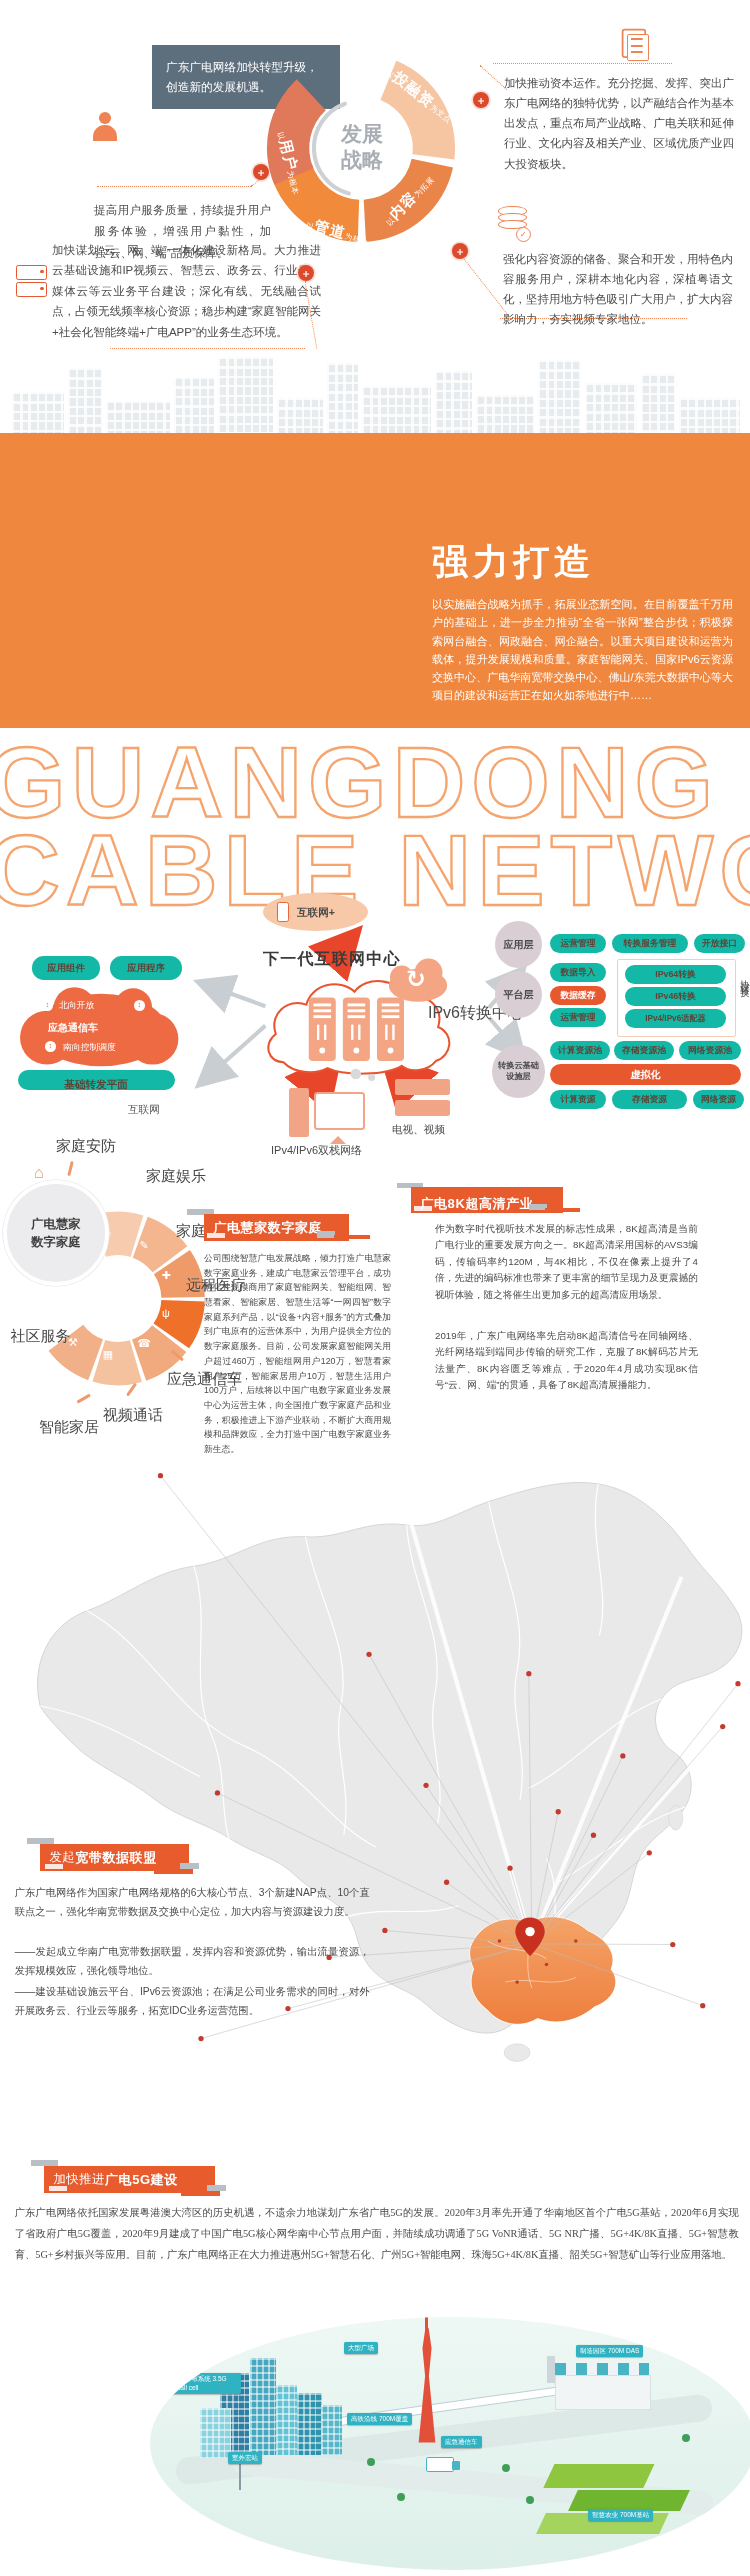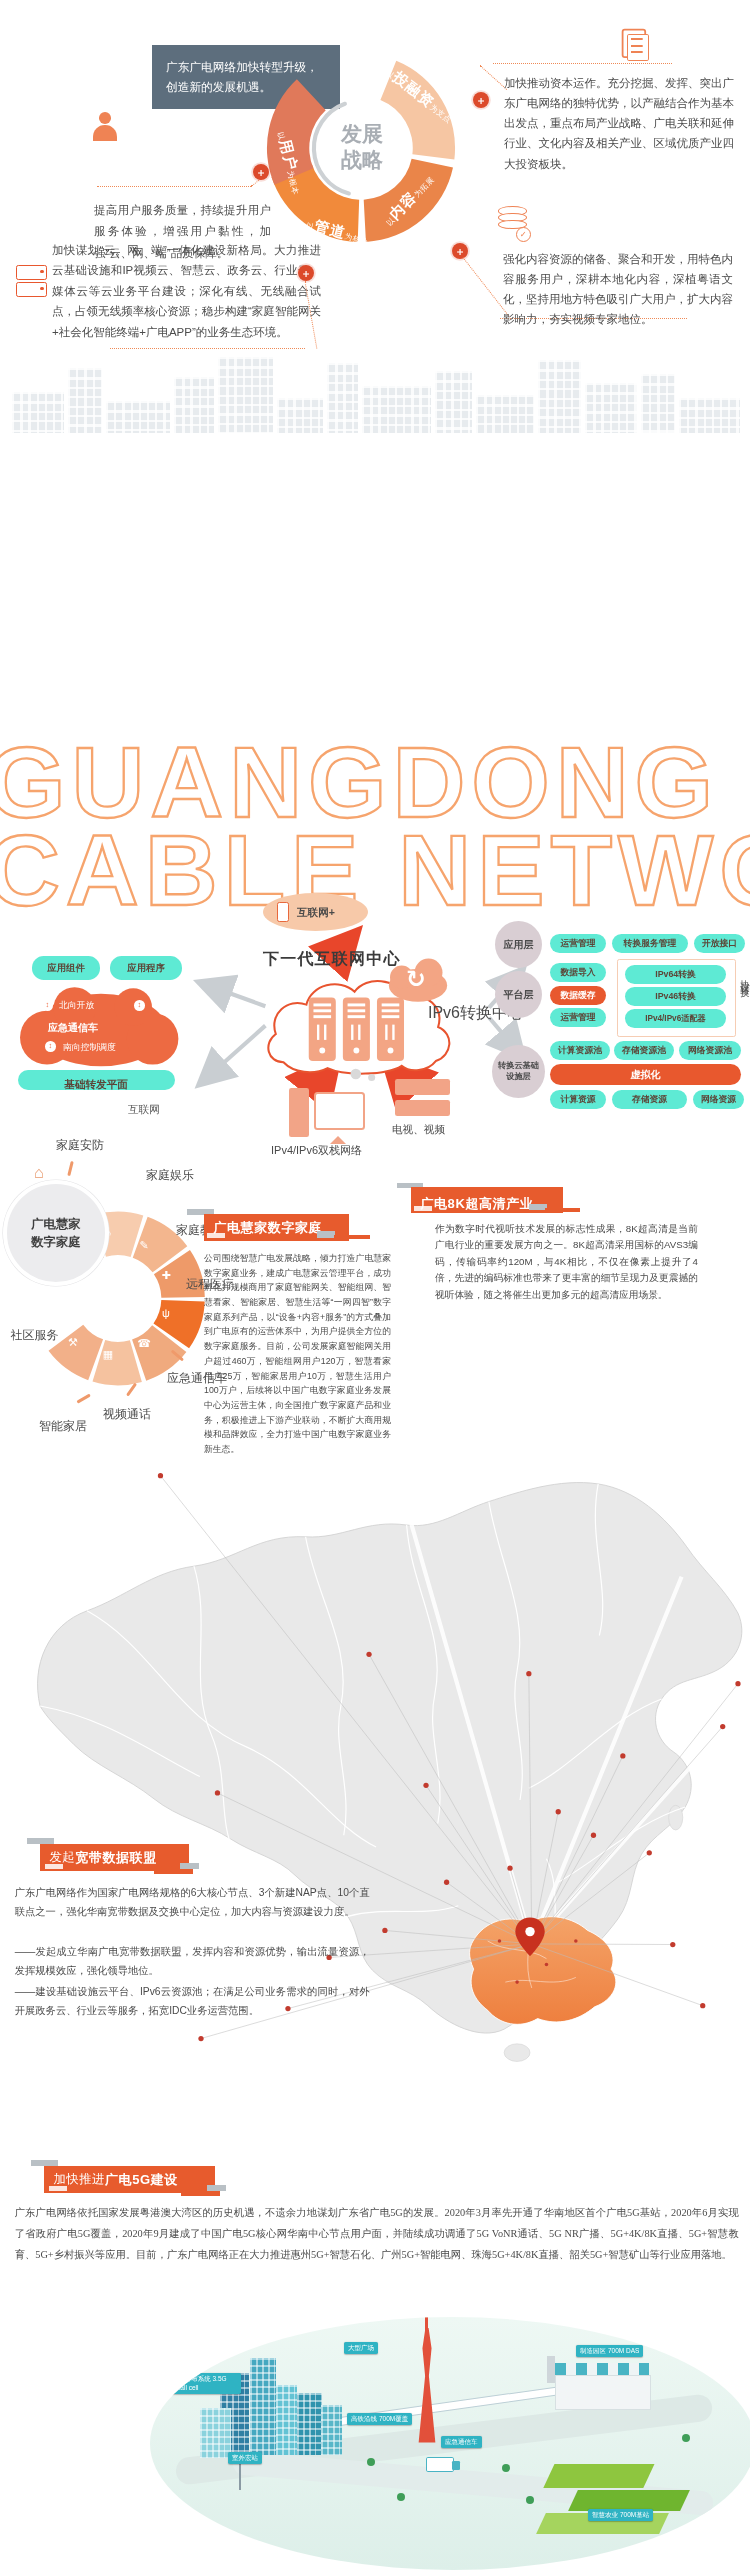--- a/index.html
+++ b/index.html
@@ -28,41 +28,41 @@
     box-shadow:-4.1px -4.1px 0 -0.6px #fff,-4.1px -4.1px 0 1.2px #ef8354;
     background-image:repeating-linear-gradient(#ef8354 0 2.3px,transparent 2.3px 6.5px);background-size:11.7px 17.6px;background-position:2.9px 2.9px;background-repeat:no-repeat;}
   .dbwrap{width:30.5px;height:30.5px;}
   .db{width:27px;height:7.6px;border:1.8px solid #ef8354;border-radius:50%;background:#fff;margin-top:-2.9px;}
   .dbcheck{position:absolute;right:-2.3px;bottom:-2.3px;width:13px;height:13px;border:1.8px solid #ef8354;border-radius:50%;
     background:#fff;color:#ef8354;font-size:8.2px;font-weight:bold;text-align:center;line-height:13px;}
   .server{width:30.5px;height:35px;}
   .server>div{width:29px;height:13px;border:1.8px solid #e8572e;border-radius:2.3px;background:#fff;margin-bottom:2.3px;position:relative;}
   .server>div:after{content:"";position:absolute;right:2.9px;top:3.5px;width:3.5px;height:3.5px;border-radius:50%;background:#e8572e;}
   
-  .pill{background:#5eead4;border-radius:10.6px;color:#5c4638;font-weight:bold;text-align:center;font-size:8.8px;}
+  .pill{background:#14b8a6;border-radius:10.6px;color:#5c4638;font-weight:bold;text-align:center;font-size:8.8px;}
   .pill.dark{background:#e8582e;color:#fff;}
   .circle-l{background:#d9ced3;border-radius:50%;color:#4a4a4a;font-weight:bold;display:flex;align-items:center;justify-content:center;text-align:center;}
   .updot{width:10.6px;height:10.6px;border-radius:50%;background:#fff;color:#ed6a42;font-size:7.6px;line-height:10.6px;text-align:center;font-weight:bold;}
   
   .sec-title{background:#e75b2d;color:#fff;display:flex;align-items:center;padding-left:9.4px;font-size:12.3px;letter-spacing:0.6px;}
   .sec-title b{font-size:13px;}
   .deco-gray{background:#b9c0c5;}
   .deco-orange{background:#e75b2d;}
   .deco-white{background:#fff;opacity:.85;}
   
   .stencil{font-weight:800;font-size:101px;line-height:1;letter-spacing:5.9px;white-space:nowrap;
     color:rgba(255,255,255,0);-webkit-text-stroke:2.3px #f6a46d;}
   
   .skyline{display:flex;align-items:flex-end;gap:4.1px;}
   .bldg{background-color:#e7ebee;background-image:
     repeating-linear-gradient(to right,rgba(255,255,255,.8) 0 2.3px,transparent 2.3px 8.2px),
     repeating-linear-gradient(to bottom,rgba(255,255,255,.8) 0 2.3px,transparent 2.3px 9.4px);}
   
   .ring-icon{position:absolute;color:#fff;font-size:11px;transform:translate(-50%,-50%);}
-  .ring-label{position:absolute;color:#4a4a4a;font-size:12px;white-space:nowrap;}
+  .ring-label{position:absolute;color:#4a4a4a;font-size:15px;white-space:nowrap;}
   .ring-dash{position:absolute;width:2.9px;height:15.3px;border-radius:1.8px;background:#ef9a6b;}
   .home-center{background:#ececee;border:4.7px solid #fff;border-radius:50%;display:flex;align-items:center;justify-content:center;
     color:#3e3e3e;font-weight:bold;font-size:12.3px;line-height:1.5;text-align:center;box-shadow:0 0 0 0.6px #e3e3e5;}
   
   .city{border-radius:50%;background:linear-gradient(#eef8f4,#ddefe9);overflow:hidden;}
   .city-label{position:absolute;background:#2fb3c3;color:#fff;font-size:6.5px;padding:1.8px 4.1px;border-radius:1.8px;
     line-height:1.35;box-shadow:0 0.6px 1.2px rgba(0,0,0,.25);white-space:nowrap;z-index:5;}
   .bwin{background-image:repeating-linear-gradient(to right,rgba(255,255,255,.5) 0 1.8px,transparent 1.8px 5.9px),
     repeating-linear-gradient(to bottom,rgba(255,255,255,.5) 0 1.8px,transparent 1.8px 7px);}
 </style>
@@ -142,20 +142,24 @@
       <div class="bldg" style="width:70px;height:47px;"></div>
       <div class="bldg" style="width:38px;height:62px;"></div>
       <div class="bldg" style="width:59px;height:38px;"></div>
       <div class="bldg" style="width:44px;height:73px;"></div>
       <div class="bldg" style="width:53px;height:50px;"></div>
       <div class="bldg" style="width:35px;height:59px;"></div>
       <div class="bldg" style="width:62px;height:35px;"></div>
     </div>
   </div>
 
+  <div class="abs" style="left:0;top:433px;width:751px;height:295px;background:#f0873f;">
+    <div class="abs white" style="left:432px;top:105px;font-size:36px;font-weight:bold;letter-spacing:4.7px;">强力打造</div>
+    <div class="abs white" style="left:432px;top:162px;width:301px;font-size:11px;line-height:1.66;text-align:justify;">以实施融合战略为抓手，拓展业态新空间。在目前覆盖千万用户的基础上，进一步全力推动“全省一张网”整合步伐；积极探索网台融合、网政融合、网企融合。以重大项目建设和运营为载体，提升发展规模和质量。家庭智能网关、国家IPv6云资源交换中心、广电华南宽带交换中心、佛山/东莞大数据中心等大项目的建设和运营正在如火如荼地进行中……</div>
+  </div>
 
   <div class="abs stencil" style="left:-13px;top:732px;">GUANGDONG</div>
   <div class="abs stencil" style="left:-13px;top:820px;">CABLE NETWORK</div>
 
   <div class="abs" style="left:0;top:893px;width:751px;height:276px;">
 
     <div class="abs pill" style="left:32px;top:63px;width:68px;height:23.5px;line-height:23.5px;border-radius:11.7px;font-size:9.4px;">应用组件</div>
     <div class="abs pill" style="left:110px;top:63px;width:72px;height:23.5px;line-height:23.5px;border-radius:11.7px;font-size:9.4px;">应用程序</div>
 
     <svg class="abs" style="left:13px;top:93px;" width="173" height="88" viewBox="0 0 295 150">
@@ -334,20 +338,21 @@
     <div class="abs txt" style="left:204px;top:123px;width:187px;font-size:8.8px;line-height:1.67;">公司围绕智慧广电发展战略，倾力打造广电慧家数字家庭业务，建成广电慧家云管理平台，成功孵化并规模商用了家庭智能网关、智能组网、智慧看家、智能家居、智慧生活等“一网四智”数字家庭系列产品，以“设备+内容+服务”的方式叠加到广电原有的运营体系中，为用户提供全方位的数字家庭服务。目前，公司发展家庭智能网关用户超过460万，智能组网用户120万，智慧看家用户25万，智能家居用户10万，智慧生活用户100万户，后续将以中国广电数字家庭业务发展中心为运营主体，向全国推广数字家庭产品和业务，积极推进上下游产业联动，不断扩大商用规模和品牌效应，全力打造中国广电数字家庭业务新生态。</div>
 
     <div class="abs deco-gray" style="left:397px;top:55px;width:26px;height:5.3px;"></div>
     <div class="abs sec-title" style="left:411px;top:59px;width:143px;height:26px;align-items:flex-end;">
       <b>广电8K超高清产业</b>
     </div>
     <div class="abs deco-white" style="left:414px;top:78px;width:17.6px;height:4.7px;"></div>
     <div class="abs deco-gray" style="left:529px;top:76px;width:17.6px;height:5.9px;"></div>
     <div class="abs deco-orange" style="left:545px;top:80px;width:35px;height:3.5px;"></div>
     <div class="abs txt" style="left:435px;top:93px;width:263px;font-size:9.7px;line-height:1.7;">作为数字时代视听技术发展的标志性成果，8K超高清是当前广电行业的重要发展方向之一。8K超高清采用国标的AVS3编码，传输码率约120M，与4K相比，不仅在像素上提升了4倍，先进的编码标准也带来了更丰富的细节呈现力及更震撼的视听体验，随之将催生出更加多元的超高清应用场景。</div>
+    <div class="abs txt" style="left:435px;top:200px;width:263px;font-size:9.7px;line-height:1.7;">2019年，广东广电网络率先启动8K超高清信号在同轴网络、光纤网络端到端同步传输的研究工作，克服了8K解码芯片无法量产、8K内容匮乏等难点，于2020年4月成功实现8K信号“云、网、端”的贯通，具备了8K超高清展播能力。</div>
   </div>
 
   <svg class="abs" style="left:0;top:1471px;" width="751" height="611" viewBox="0 0 1278 1040">
     <path fill="#e9e9e9" stroke="#d2d2d2" stroke-width="1.5" d="M 68,400 C 52,330 82,262 148,238 C 214,214 258,172 330,162 C 402,152 438,108 520,112 C 582,116 622,82 692,92 C 742,99 782,68 832,52 C 882,36 952,12 1018,22 C 1082,32 1132,78 1168,128 C 1198,172 1232,198 1256,242 C 1272,278 1258,318 1222,338 C 1186,358 1150,352 1126,388 C 1106,418 1116,458 1146,478 C 1176,498 1186,538 1166,572 C 1146,606 1112,618 1092,652 C 1072,686 1078,726 1052,762 C 1026,798 992,830 958,856 C 924,882 898,930 858,950 C 818,970 762,942 728,910 C 694,880 664,880 634,850 C 608,824 612,788 592,758 C 572,728 532,718 502,688 C 472,658 432,652 392,626 C 352,600 302,590 262,558 C 217,522 162,502 126,466 C 96,436 80,420 68,400 Z"></path>
     <ellipse cx="880" cy="990" rx="22" ry="15" fill="#e9e9e9" stroke="#d2d2d2"></ellipse>
     <ellipse cx="1150" cy="590" rx="12" ry="21" fill="#e9e9e9" stroke="#d2d2d2"></ellipse>
     <g fill="none" stroke="#ffffff" stroke-width="2">
       <path d="M330,162 C360,260 320,360 360,450 C390,520 370,600 400,650"></path>
       <path d="M520,112 C540,220 600,300 580,400 C565,470 600,540 585,620"></path>
       <path d="M692,92 C700,200 760,280 740,380 C725,450 760,520 745,600"></path>

